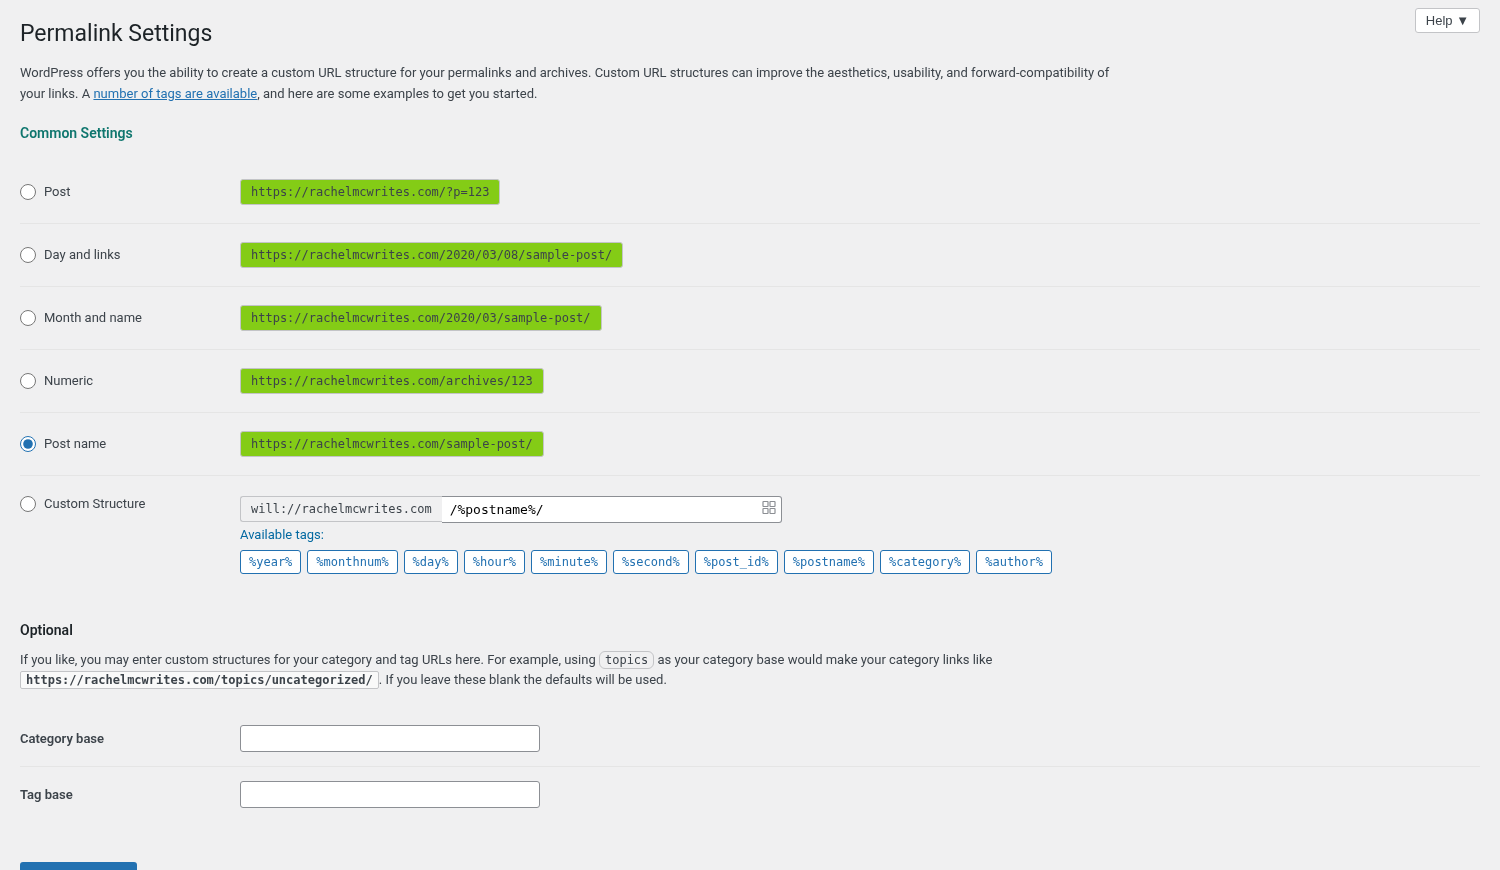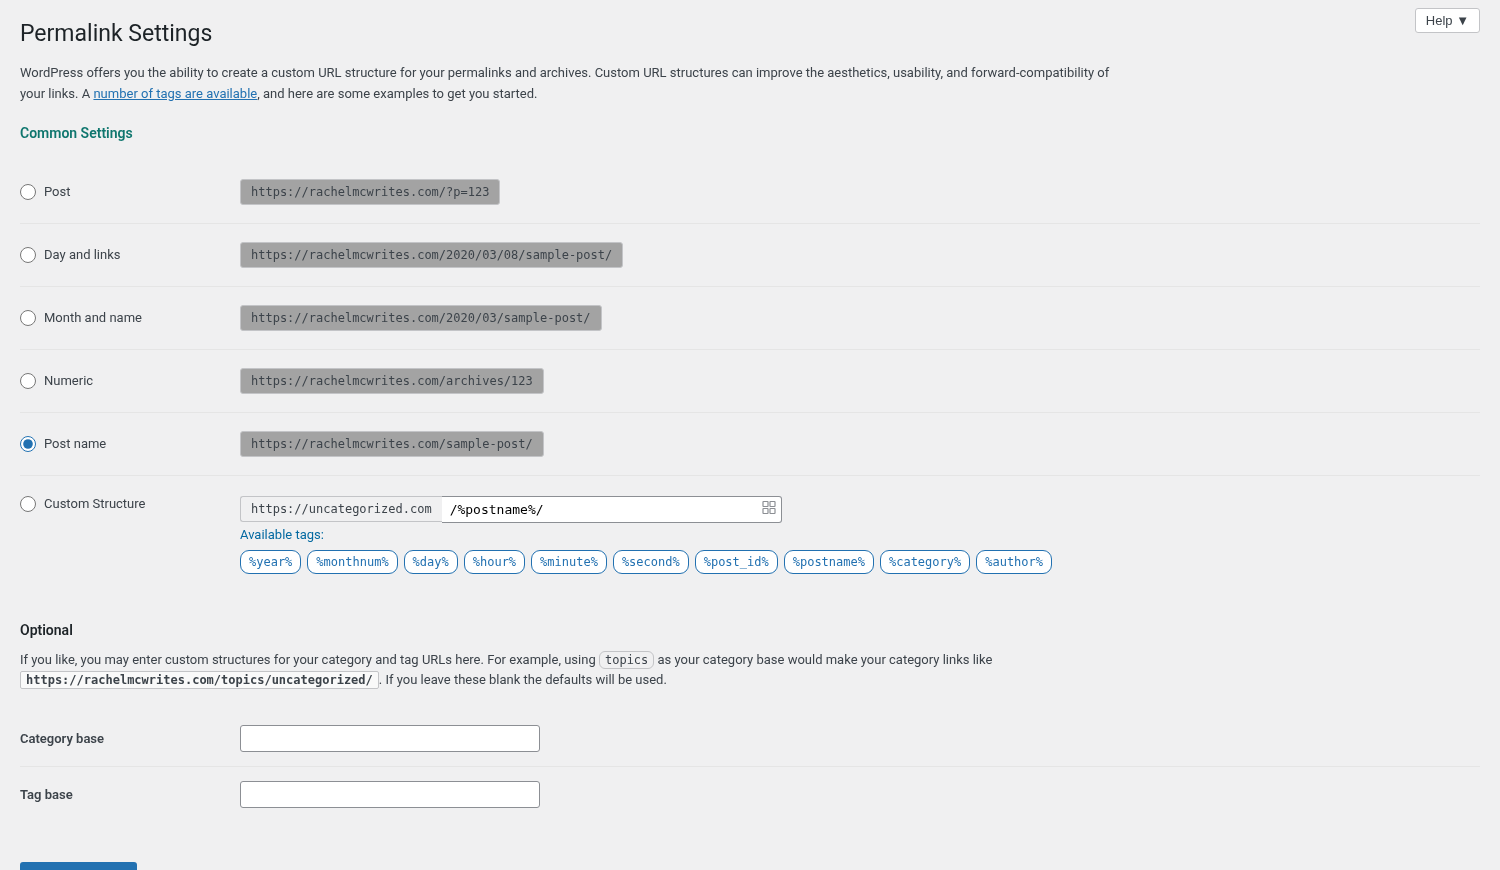--- a/index.html
+++ b/index.html
@@ -76,21 +76,21 @@
       cursor: pointer;
     }
     .radio-label input[type="radio"] {
       width: 16px;
       height: 16px;
       cursor: pointer;
       accent-color: #2271b1;
     }
     .url-preview {
       display: inline-block;
-      background: #a3a3a3;
+      background: #84cc16;
       border: 1px solid #c3c4c7;
       border-radius: 3px;
       padding: 5px 10px;
       font-family: monospace;
       font-size: 12px;
       color: #3c434a;
     }
     .custom-structure-wrap {
       display: flex;
       align-items: center;
@@ -139,21 +139,21 @@
     }
     .tags-wrap {
       display: flex;
       flex-wrap: wrap;
       gap: 6px;
       margin-top: 6px;
     }
     .tag-btn {
       background: #fff;
       border: 1px solid #2271b1;
-      border-radius: 9px;
+      border-radius: 3px;
       color: #2271b1;
       padding: 4px 8px;
       font-size: 12px;
       cursor: pointer;
       font-family: monospace;
     }
     .optional-section {
       margin-top: 10px;
     }
     .optional-title {
@@ -311,21 +311,21 @@
 
       <tr class="custom-row">
         <td>
           <label class="radio-label">
             <input type="radio" name="permalink" style="">
             <span>Custom Structure</span>
           </label>
         </td>
         <td>
           <div class="custom-structure-wrap">
-            <span class="custom-url-base">https://uncategorized.com</span>
+            <span class="custom-url-base">will://rachelmcwrites.com</span>
             <div class="custom-structure-input-wrap">
               <input type="text" class="custom-structure-input" value="/%postname%/" style="">
               <span class="browse-icon">
                 <svg width="14" height="14" viewBox="0 0 14 14" fill="none" xmlns="http://www.w3.org/2000/svg">
                   <rect x="1" y="1" width="5" height="5" rx="0.5" stroke="#8c8f94" stroke-width="1.2" fill="none"></rect>
                   <rect x="8" y="1" width="5" height="5" rx="0.5" stroke="#8c8f94" stroke-width="1.2" fill="none"></rect>
                   <rect x="1" y="8" width="5" height="5" rx="0.5" stroke="#8c8f94" stroke-width="1.2" fill="none"></rect>
                   <rect x="8" y="8" width="5" height="5" rx="0.5" stroke="#8c8f94" stroke-width="1.2" fill="none"></rect>
                 </svg>
               </span>

